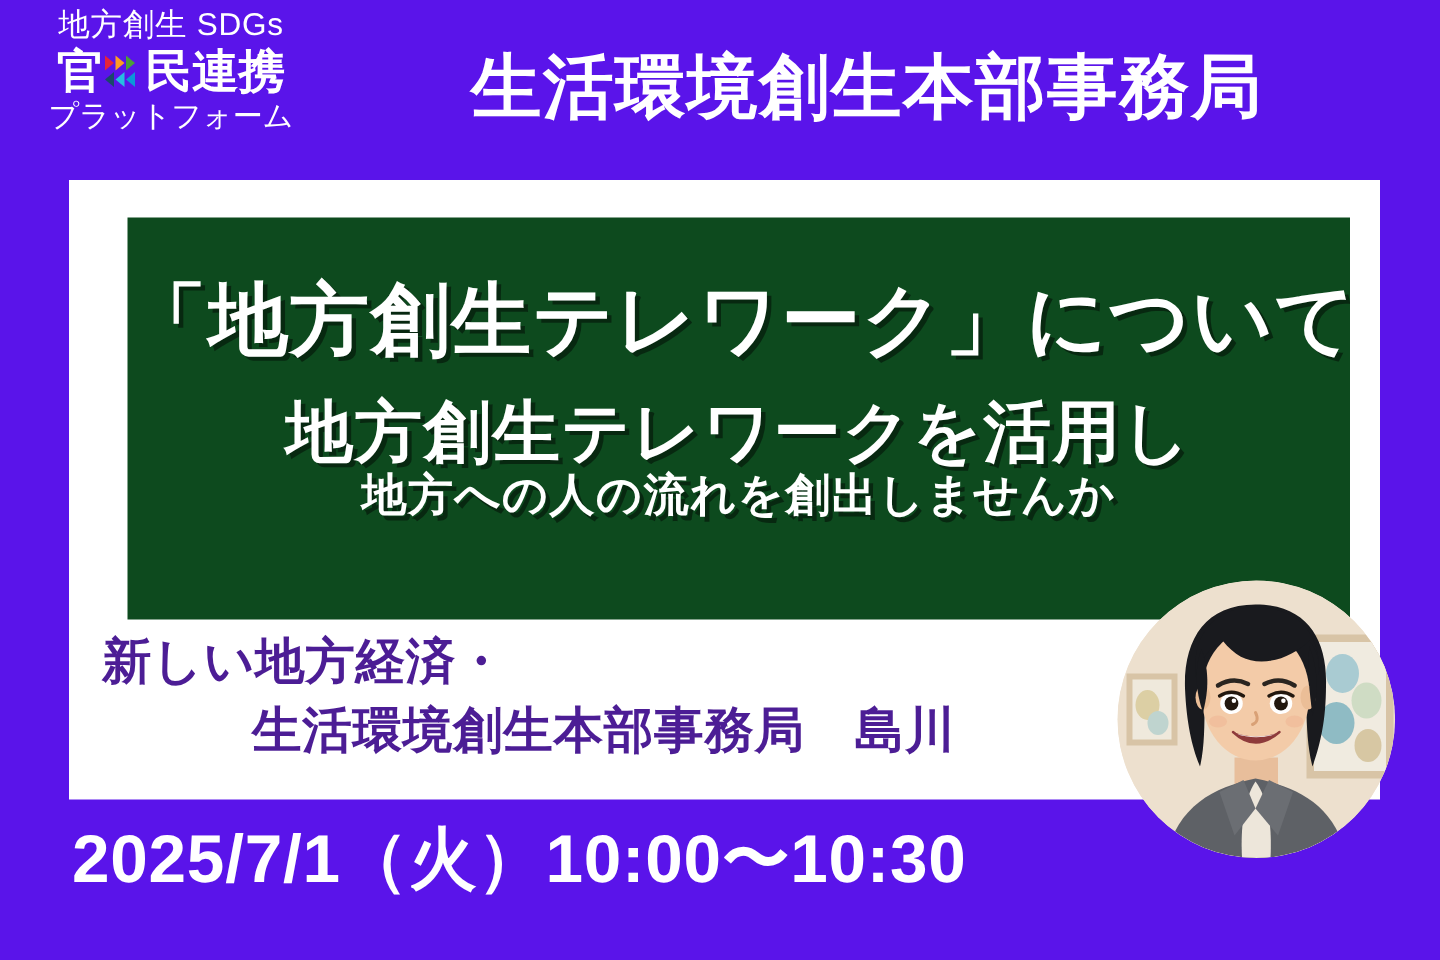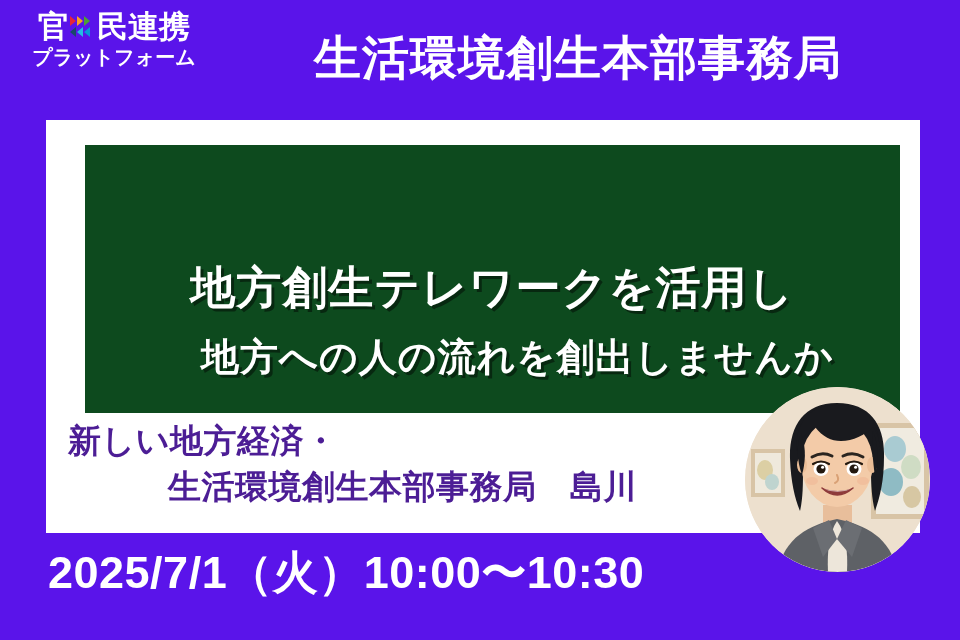--- a/index.html
+++ b/index.html
@@ -59,21 +59,21 @@
   .chev.left  { border-right:6px solid currentColor; }
   .c-red    { color:#E5243B; }
   .c-orange { color:#FD9D24; }
   .c-green  { color:#4C9F38; }
   .c-blue   { color:#0A97D9; }
   .c-teal   { color:#26BDE2; }
   .c-navy   { color:#19486A; }
   .logo-line3 {
     color:#ffffff;
     font-size:20px;
-    font-weight:700;
+    font-weight:400;
     margin-top:5px;
     letter-spacing:0px;
     white-space:nowrap;
   }
 
   
   #header-title {
     position:absolute;
     left:238px; top:26px;
     width:680px; height:64px;
@@ -105,21 +105,21 @@
   .green-line {
     color:#FFFFFF;
     font-weight:700;
     text-align:center;
     white-space:nowrap;
     text-shadow:3px 3px 0 rgba(0,0,0,0.45);
     line-height:1;
   }
   #gl1 { position:absolute; left:0; top:42px;  width:100%; font-size:53px; letter-spacing:1px; }
   #gl2 { position:absolute; left:0; top:120px; width:100%; font-size:45px; letter-spacing:1px;text-align:center; }
-  #gl3 { position:absolute; left:0; top:193px; width:100%; font-size:38px; letter-spacing:1px;margin-left:25px; }
+  #gl3 { position:absolute; left:0; top:171px; width:100%; font-size:30px; letter-spacing:1px; }
 
   
   #speaker {
     position:absolute;
     left:22px; top:298px;
     width:700px;
     color:#4c1d95;
   }
   .spk-line {
     font-size:33px;
@@ -152,20 +152,21 @@
     white-space:nowrap;
     line-height:1;
   }
 </style>
 </head>
 <body>
 
 <div id="poster">
 
   <div id="logo">
+    <div class="logo-line1">地方創生 SDGs</div>
     <div class="logo-line2">
       <span class="kanji">官</span>
       <span class="chev-stack">
         <span class="chev-row r1">
           <i class="chev right c-red"></i>
             <i class="chev right c-orange"></i>
             <i class="chev right c-green"></i>
         </span>
         <span class="chev-row r2">
           <i class="chev left c-navy"></i>
@@ -176,20 +177,21 @@
       <span class="kanji">民連携</span>
     </div>
     <div class="logo-line3">プラットフォーム</div>
   </div>
 
   <div id="header-title">生活環境創生本部事務局</div>
 
   <div id="card">
 
     <div id="green-box">
+      <div class="green-line" id="gl1">「地方創生テレワーク」について</div>
       <div class="green-line" id="gl2">地方創生テレワークを活用し</div>
       <div class="green-line" id="gl3">地方への人の流れを創出しませんか</div>
     </div>
 
     <div id="speaker">
       <div class="spk-line">新しい地方経済・</div>
       <div class="spk-line indent">生活環境創生本部事務局　島川</div>
     </div>
 
   </div>

